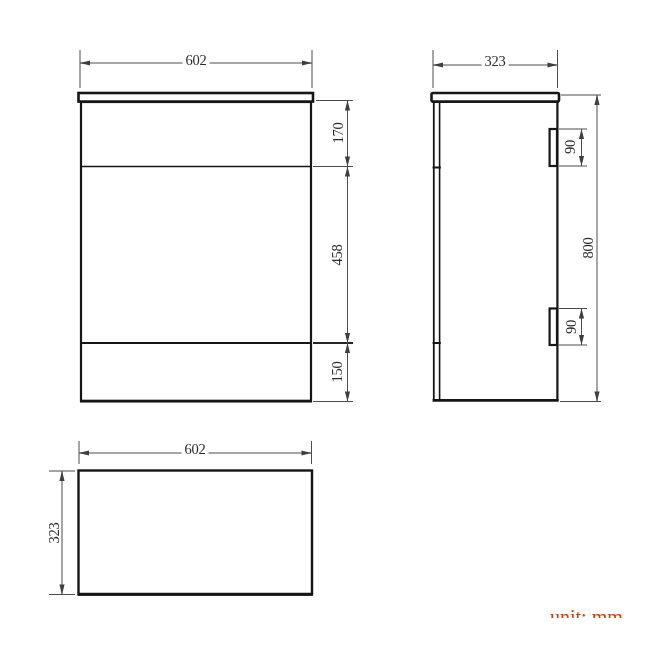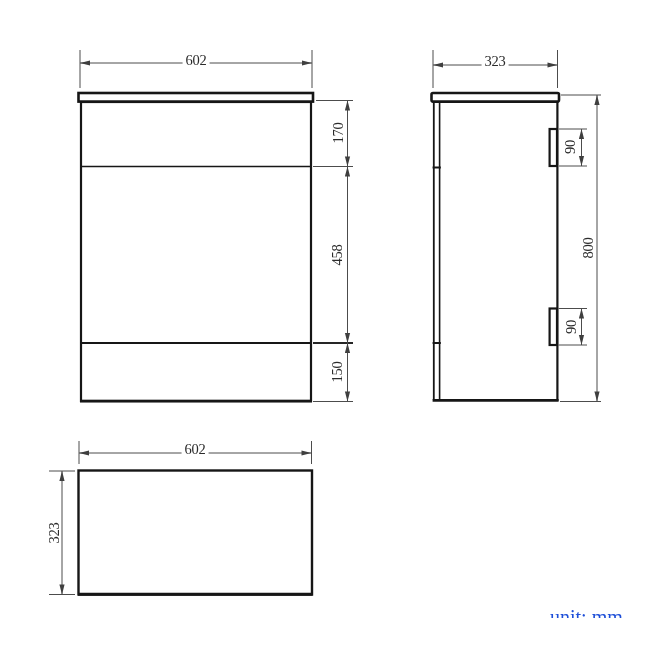--- a/index.html
+++ b/index.html
@@ -29,21 +29,21 @@
     color:var(--txt);
     white-space:nowrap;
     transform:translate(-50%,-50%);
     line-height:1;
   }
   .dim.h{background:var(--bg);padding:0 3px;}
   .dim.v{transform:translate(-50%,-50%) rotate(-90deg);}
   .unit-note{
     position:absolute;
     font-size:20px;
-    color:#1d4ed8;
+    color:#c2410c;
     white-space:nowrap;
     line-height:1;
   }
 </style>
 </head>
 <body>
 
 <div id="stage">
 
   <svg width="650" height="650" viewBox="0 0 650 650">

